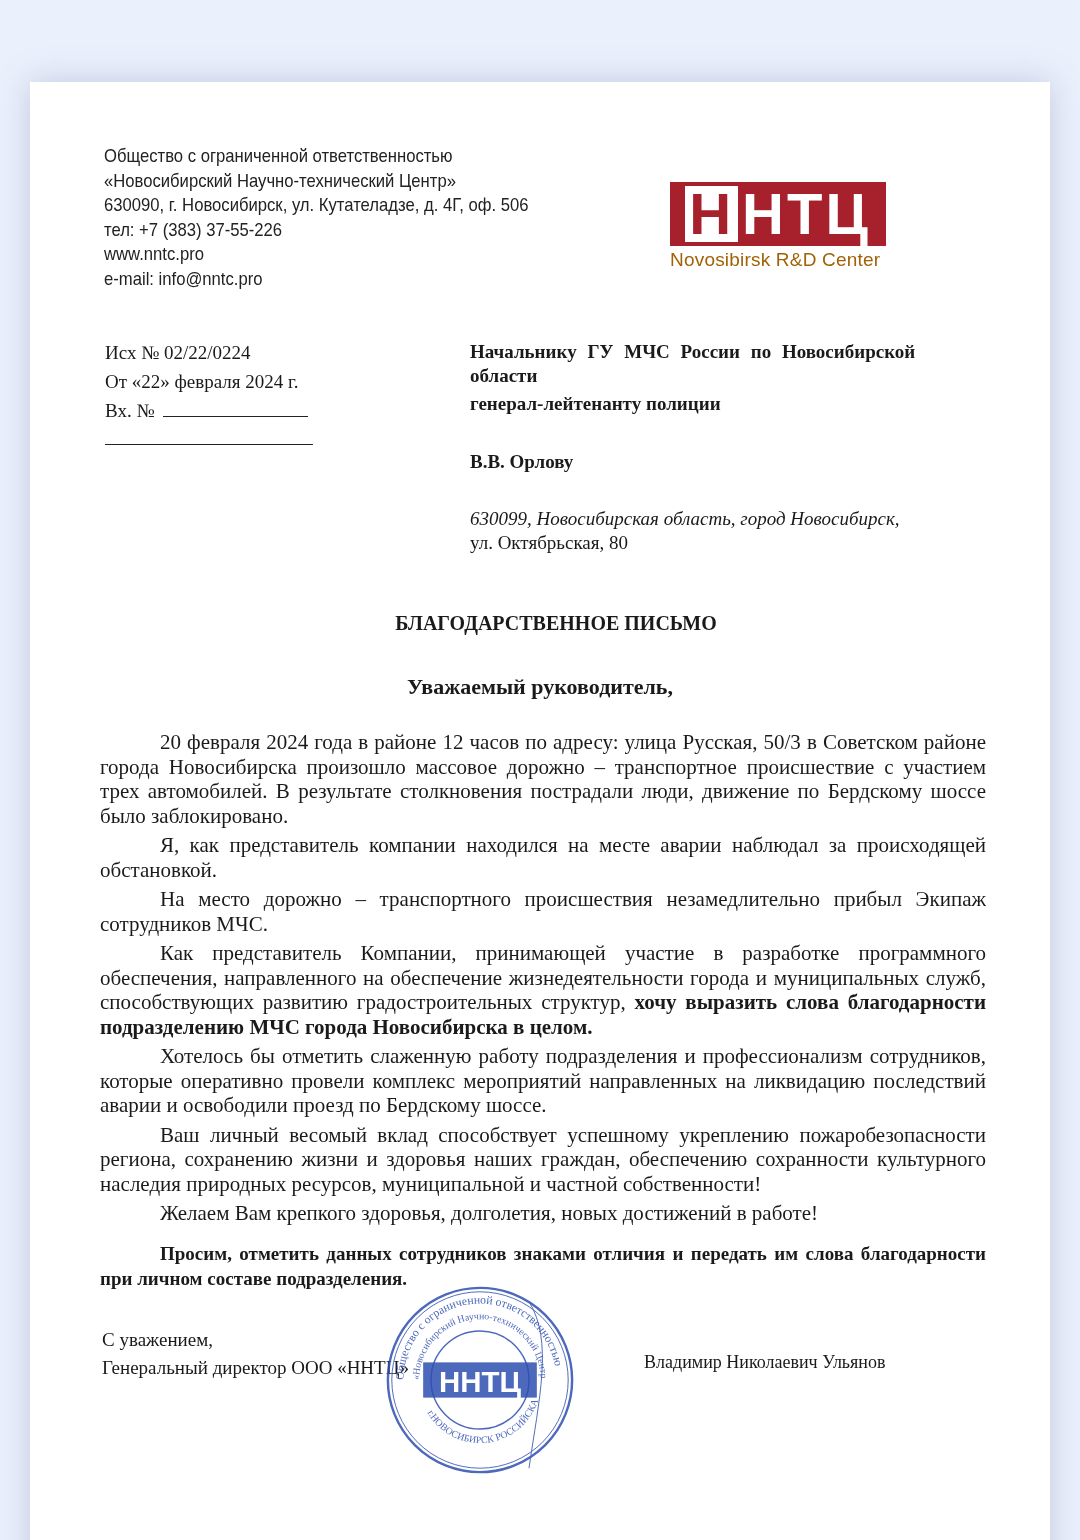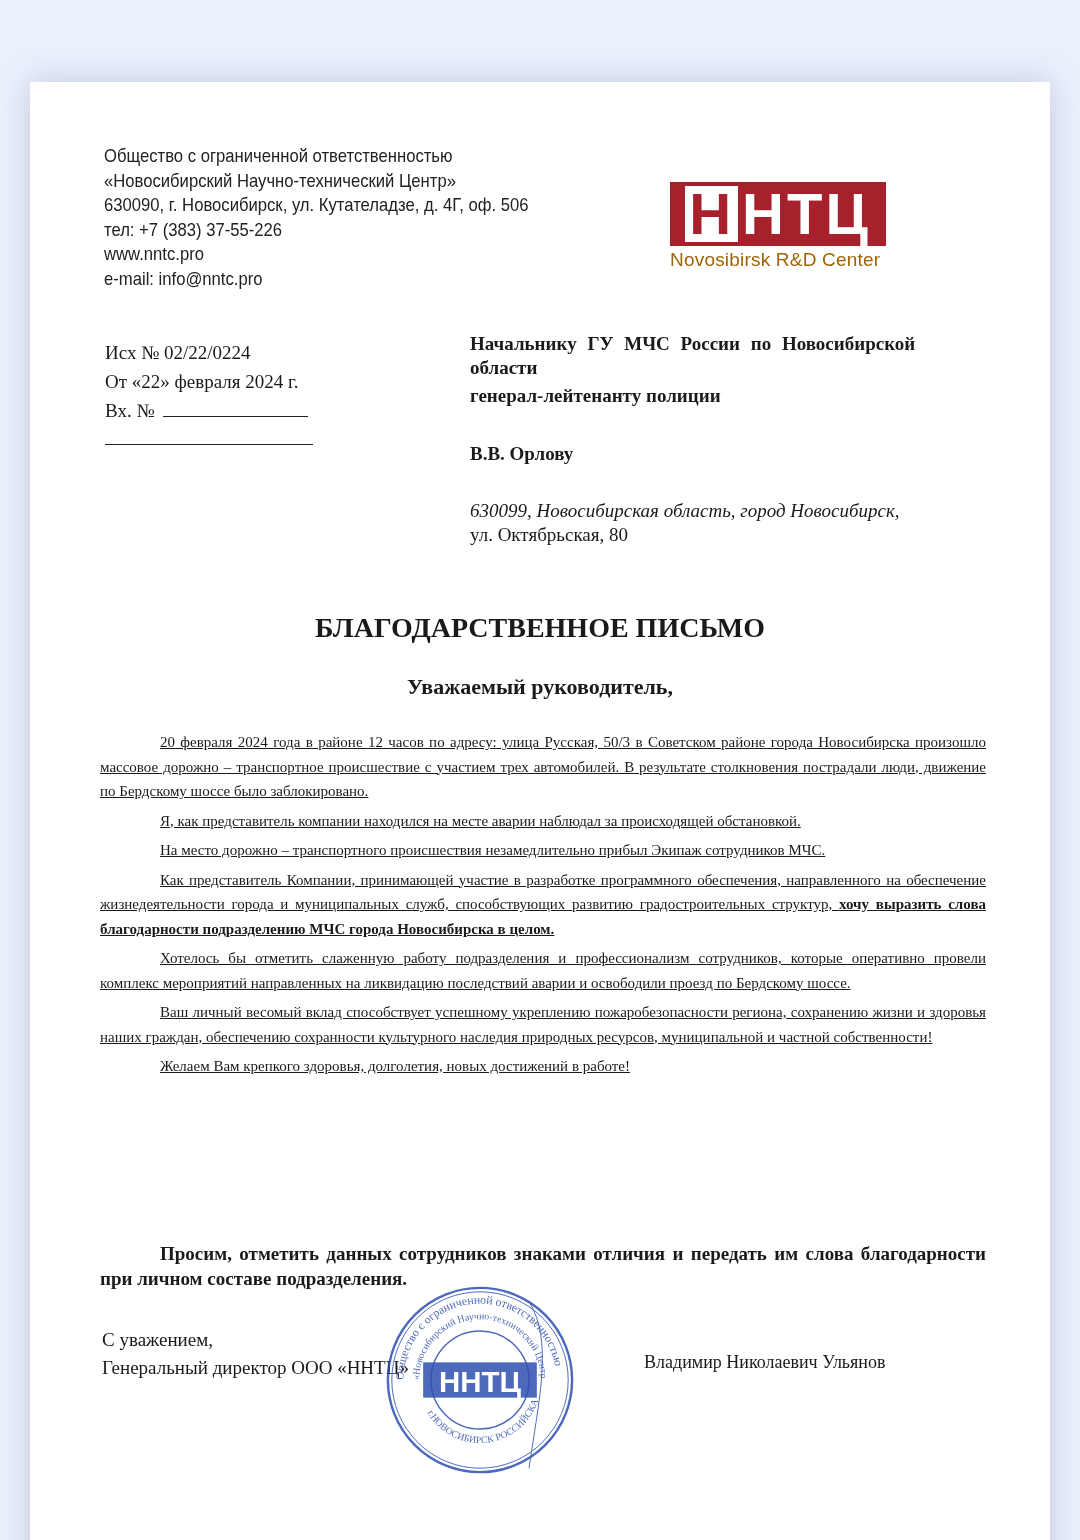--- a/index.html
+++ b/index.html
@@ -17,23 +17,23 @@
   .logo-box { width:216px; height:64px; background:#a6212b; display:flex; align-items:center; justify-content:center; }
   .logo-box span { color:#ffffff; font-family:"Liberation Sans", sans-serif; font-weight:bold; font-size:58px; letter-spacing:3px; line-height:64px; }
   .logo-h { display:inline-block; background:#fff; color:#a6212b !important; padding:0 4px; margin-right:4px; line-height:56px !important; }
   .logo-sub { color:#a16207; font-family:"Liberation Sans", sans-serif; font-size:19px; margin-top:3px; letter-spacing:0.2px; }
   .ref { left:75px; top:256px; font-size:19px; line-height:29px; }
   .ref-line { display:inline-block; width:145px; border-bottom:1px solid #222; height:16px; vertical-align:baseline; margin-left:8px; }
   .ref-line2 { left:75px; top:362px; width:208px; border-bottom:1px solid #222; }
   .addressee { left:440px; top:250px; width:482px; font-size:19px; }
   .addressee .b { font-weight:bold; line-height:24px; }
   .addr-line { line-height:24px; }
-  .title { left:0; width:1020px; top:530px; text-align:center; font-weight:bold; font-size:28px; }
+  .title { left:16px; width:1020px; top:530px; text-align:center; font-weight:bold; font-size:20px; }
   .greet { left:0; width:1020px; top:592px; text-align:center; font-weight:bold; font-size:22px; }
-  .body { left:70px; top:648px; width:886px; font-size:15px; line-height:24.5px; text-align:justify;text-decoration:underline; }
+  .body { left:70px; top:648px; width:886px; font-size:21px; line-height:24.5px; text-align:justify; }
   .body p { margin:0 0 5px 0; text-indent:60px; }
   .request { left:70px; top:1160px; width:886px; font-size:19px; line-height:24.5px; font-weight:bold; text-align:justify; text-indent:60px; }
   .closing { left:72px; top:1244px; font-size:19px; line-height:28px; }
   .signer { left:614px; top:1270px; font-size:18px; }
   .stamp { left:352px; top:1200px; width:196px; height:196px; }
 </style>
 </head>
 <body>
 
 <div class="page">
@@ -56,21 +56,21 @@
   </div>
 
   <div class="abs ref">
     <div>Исх № 02/22/0224</div>
     <div>От «22» февраля 2024 г.</div>
     <div><span>Вх. №</span><span class="ref-line"></span></div>
   </div>
   <div class="abs ref-line2"></div>
 
   <div class="abs addressee">
-    <div class="b" style="word-spacing:6px;">Начальнику ГУ МЧС России по Новосибирской</div>
+    <div class="b" style="word-spacing:6px;margin-top:8px;">Начальнику ГУ МЧС России по Новосибирской</div>
     <div class="b">области</div>
     <div class="b" style="margin-top:4px;">генерал-лейтенанту полиции</div>
     <div class="b" style="margin-top:34px;">В.В. Орлову</div>
     <div class="addr-line" style="margin-top:33px;font-style:italic;">630099, Новосибирская область, город Новосибирск,</div>
     <div class="addr-line">ул. Октябрьская, 80</div>
   </div>
 
   <div class="abs title">БЛАГОДАРСТВЕННОЕ ПИСЬМО</div>
   <div class="abs greet">Уважаемый руководитель,</div>
 

